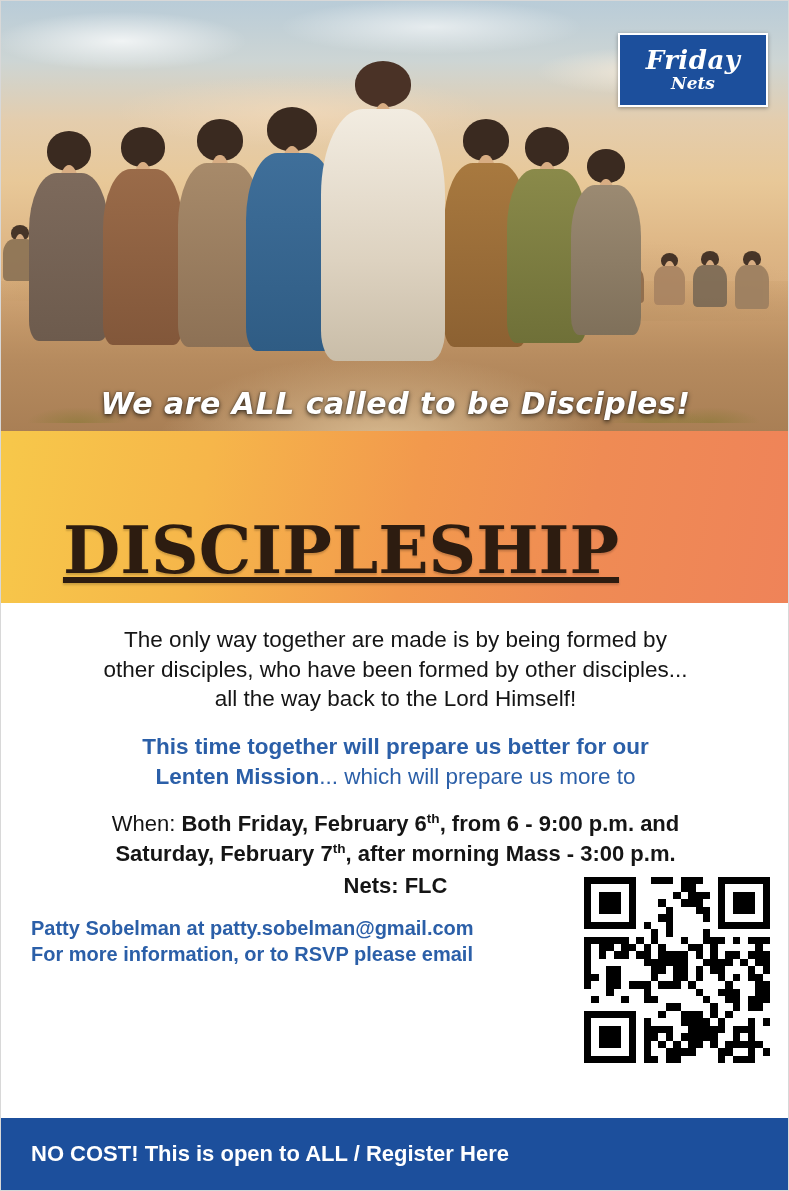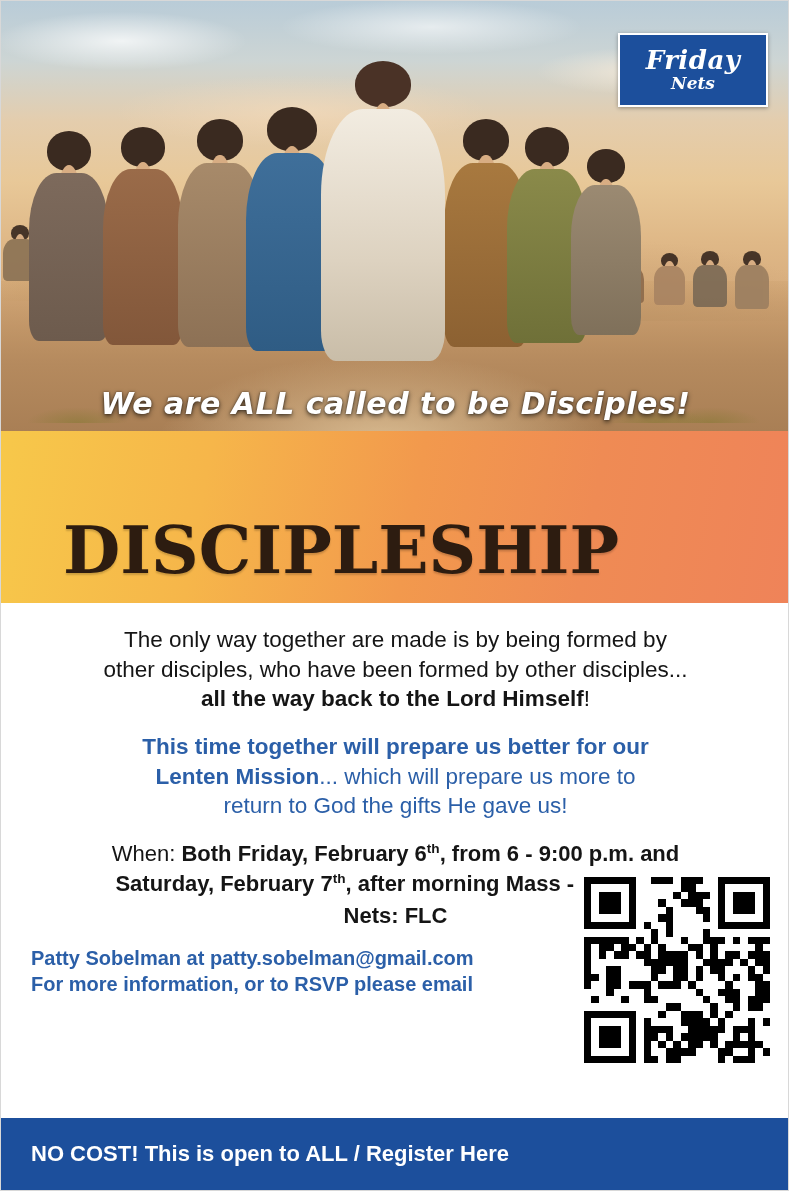--- a/index.html
+++ b/index.html
@@ -141,20 +141,21 @@
   .banner .block {
     position: absolute; left: 0; top: 86px; width: 680px;
     text-align: center;
     font-family: "DejaVu Serif", serif;
     font-weight: bold;
     font-size: 66px;
     line-height: 1;
     color: #2d1c10;
     letter-spacing: 0px;
     text-shadow: 0 2px 2px rgba(0,0,0,.18);
+    text-decoration: underline;
   }
 
   
   .content {
     position: relative;
     width: 789px;
     padding: 22px 28px 0 28px;
     background: #ffffff;
   }
   .lead {
@@ -165,21 +166,21 @@
     color: #6b4d3a;
     margin-bottom: 20px;
   }
   .para {
     text-align: center;
     font-size: 22.5px;
     line-height: 1.32;
     color: #151515;
     margin-bottom: 18px;
   }
-  .para b { font-weight: bold; text-align: right; }
+  .para b { font-weight: normal; text-align: right; }
   .para-blue {
     text-align: center;
     font-size: 22.5px;
     line-height: 1.32;
     color: #2b5fa8;
     margin-bottom: 18px;
   }
   .para-blue b { font-weight: bold; }
   .when {
     text-align: center;
@@ -344,21 +345,20 @@
 
     <div class="para">
       <span>The only way together are made is by being formed by</span><br>
       <span>other disciples, who have been formed by other disciples...</span><br>
       <b>all the way back to the Lord Himself</b><span>!</span>
     </div>
 
     <div class="para-blue">
       <b>This time together will prepare us better for our</b><br>
       <b>Lenten Mission</b><span>... which will prepare us more to</span><br>
-      <span>return to God the gifts He gave us!</span>
     </div>
 
     <div class="when">
       <span>When: </span><b>Both Friday, February 6</b><b><sup>th</sup></b><b>, from 6 - 9:00 p.m. and</b><br>
       <b>Saturday, February 7</b><b><sup>th</sup></b><b>, after morning Mass - 3:00 p.m.</b>
     </div>
 
     <div class="where">Nets: FLC</div>
 
     <div class="rsvp">

